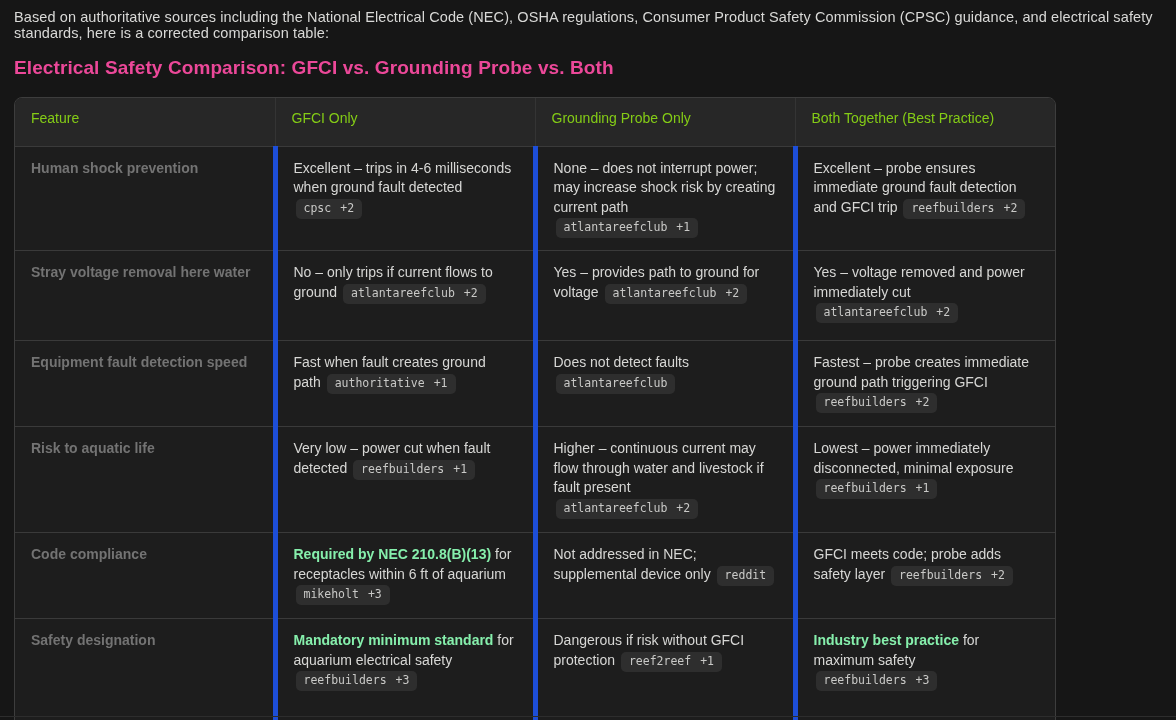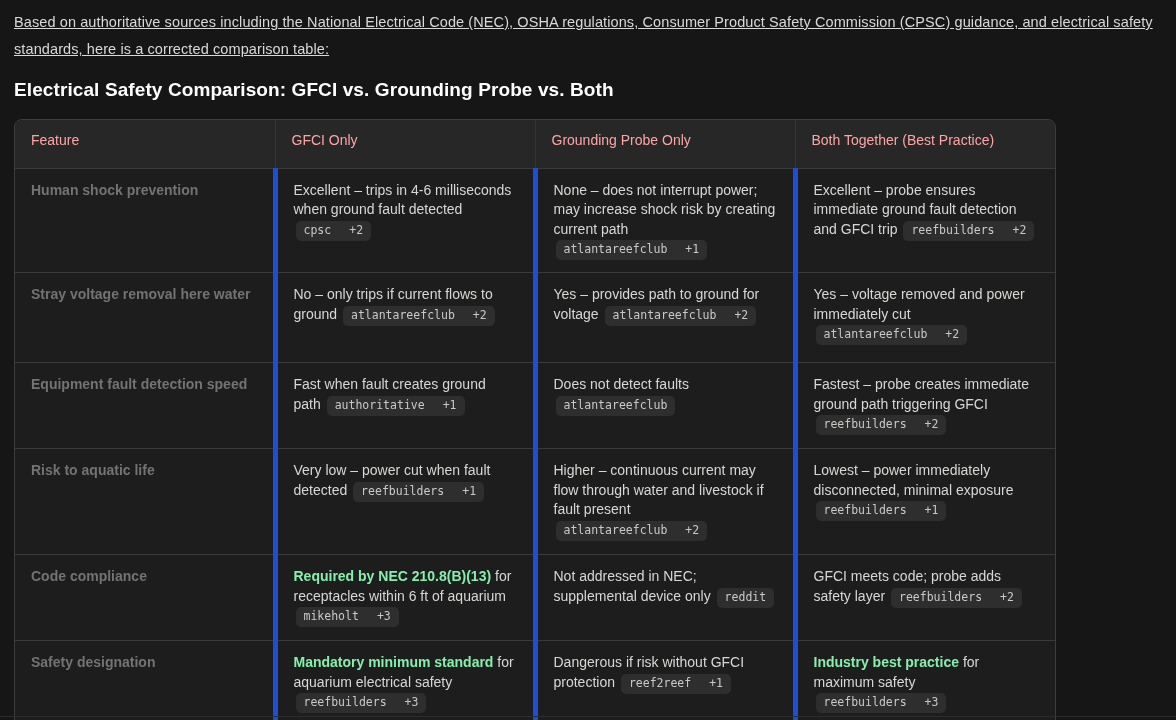--- a/index.html
+++ b/index.html
@@ -9,28 +9,27 @@
     background: #161616;
     font-family: "Liberation Sans", sans-serif;
     overflow: hidden;
     position: relative;
   }
   .content { padding: 9px 14px 0 14px; }
   .intro {
     margin: 0;
     color: #d9d9d7;
     font-size: 14.5px;
-    line-height: 27px;
+    line-height: 16px;
     letter-spacing: 0.1px;
     max-width: 1150px;
-    text-decoration: underline;
   }
   .title {
     margin: 14px 0 0 0;
-    color: #ffffff;
+    color: #ec4899;
     font-size: 19px;
     line-height: 26px;
     font-weight: 700;
     letter-spacing: 0.1px;
   }
   .table-wrap {
     margin-top: 16px;
     width: 1042px;
     border: 1px solid #3d3d3d;
     border-radius: 8px;
@@ -43,21 +42,21 @@
     table-layout: fixed;
   }
   th, td {
     width: 25%;
     text-align: left;
     vertical-align: top;
     padding: 12px 16px;
   }
   thead th {
     background: #272727;
-    color: #fca5a5;
+    color: #84cc16;
     font-weight: 400;
     font-size: 14px;
     height: 48px;
   }
   th + th { border-left: 1px solid #343434; }
   td + td { border-left: 5px solid #1d4ed8; margin-left: 10px; }
   tbody td { border-top: 1px solid #3a3a3a; }
   tbody tr:nth-child(1) { height: 104px; }
   tbody tr:nth-child(2) { height: 90px; }
   tbody tr:nth-child(3) { height: 86px; }
@@ -74,21 +73,21 @@
     color: #d7d7d5;
     font-size: 14px;
     line-height: 19.5px;
   }
   td.value .b {
     color: #86efac;
     font-weight: 700;
   }
   .badge {
     display: inline-flex;
-    gap: 18px;
+    gap: 9px;
     align-items: baseline;
     background: #2e2e2e;
     border-radius: 5px;
     padding: 2px 8px 3px 8px;
     margin-left: 2px;
     font-family: "DejaVu Sans Mono", monospace;
     font-size: 11.5px;
     color: #c9c9c7;
     white-space: nowrap;
     cursor: pointer;

